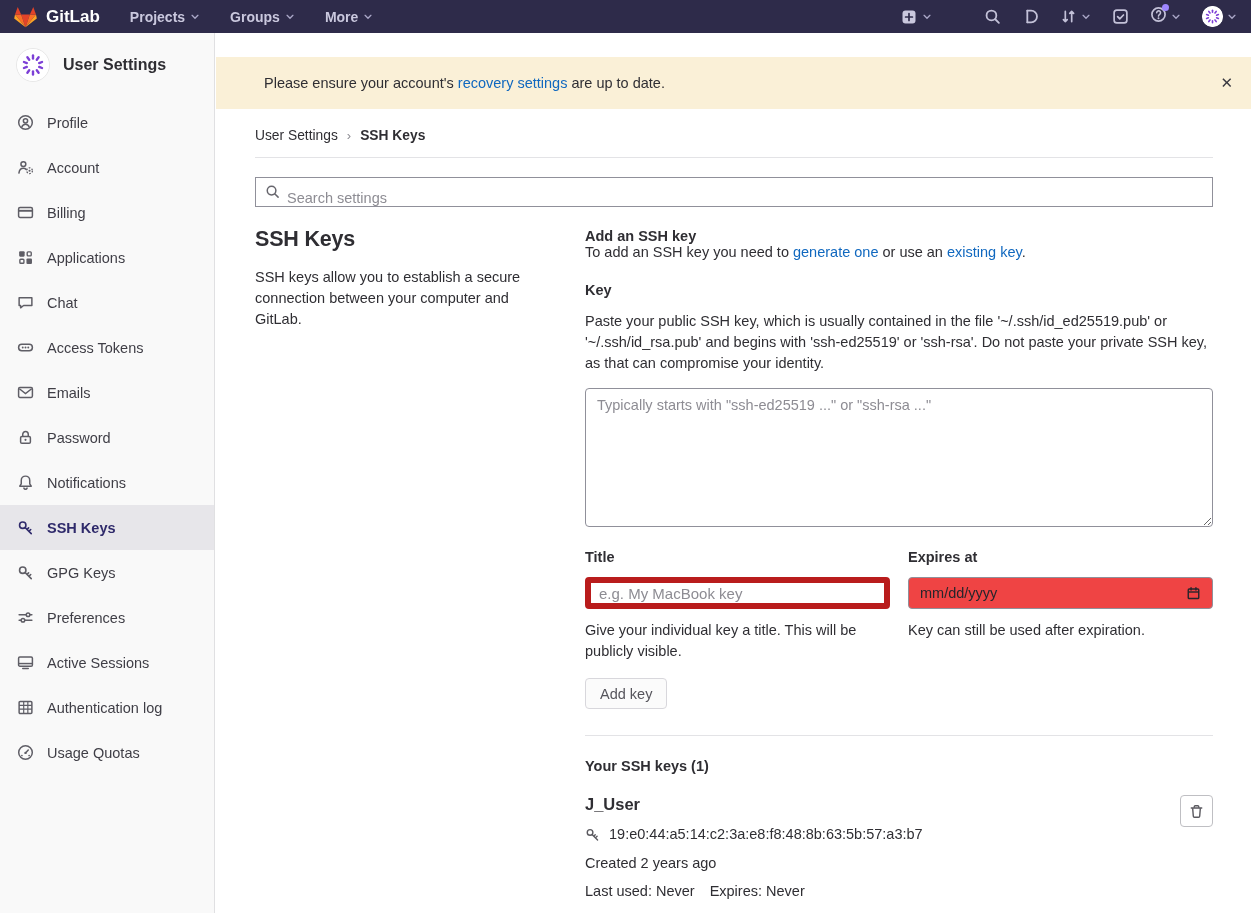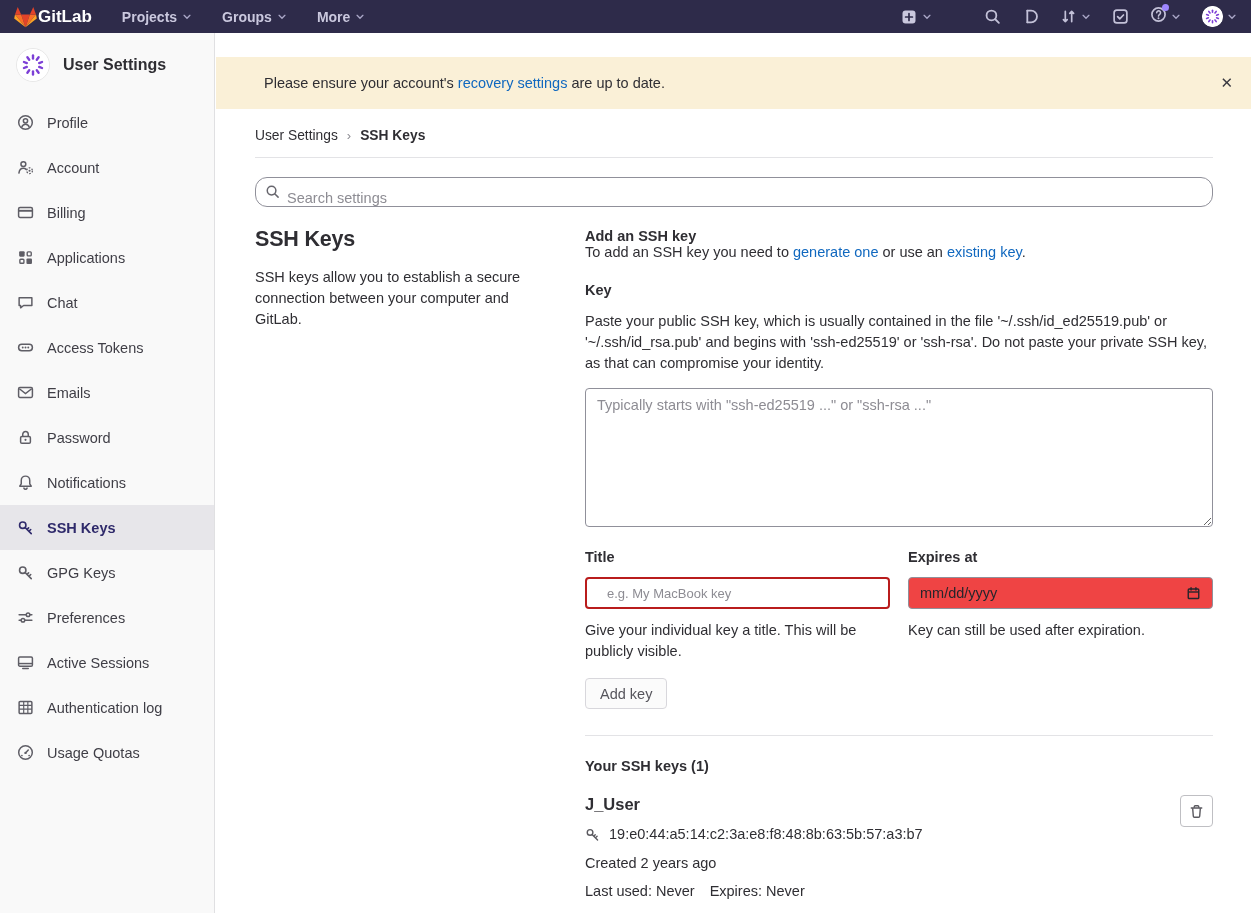--- a/index.html
+++ b/index.html
@@ -2,21 +2,21 @@
 <html><head>
 <meta charset="utf-8">
 <style>
   * { margin:0; padding:0; box-sizing:border-box; }
   html,body { width:1251px; height:913px; overflow:hidden; background:#fff;
     font-family:"Liberation Sans", sans-serif; color:#2f2e33; }
 
   
   .topnav { position:fixed; top:0; left:0; right:0; height:33px; background:#2e2b4a;
     display:flex; align-items:center; padding:0 14px; z-index:20; }
-  .logo-wrap { display:flex; align-items:center; gap:1px; }
+  .logo-wrap { display:flex; align-items:center; gap:9px; }
   .logo-wrap svg { width:23px; height:22px; }
   .logo-text { color:#fff; font-size:17px; font-weight:600; }
   .nav-menus { display:flex; gap:30px; margin-left:30px; }
   .nav-menu { display:flex; align-items:center; gap:5px; color:#cac8de; font-size:14px;
     font-weight:600; cursor:pointer; }
   .chev { width:10px; height:10px; color:#a9a6c6; }
   .nav-spacer { flex:1; }
   .plus-btn { display:flex; align-items:center; gap:5px; cursor:pointer; margin-right:28px; }
   .plus-btn svg.plus { width:16px; height:16px; color:#cac8de; }
   .nav-search { width:310px; height:24px; background:#474363; border-radius:4px;
@@ -58,21 +58,21 @@
   .content { padding:0 38px 20px 39px; }
   .breadcrumb { padding:19px 0 14px; display:flex; align-items:center; gap:9px;
     font-size:13.8px; }
   .crumb-link { color:#2f2e33; text-decoration:none; cursor:pointer; }
   .crumb-sep { color:#8d8c93; font-size:13px; }
   .crumb-current { font-weight:700; }
   .divider { border:0; border-top:1px solid #e3e3e6; }
 
   .settings-search { margin-top:19px; position:relative; }
   .settings-search input { width:100%; height:30px; border:1px solid #90909a;
-    border-radius:12px; padding:12px 10px 0 31px; font-size:14.5px; color:#2f2e33;
+    border-radius:0; padding:12px 10px 0 31px; font-size:14.5px; color:#2f2e33;
     font-family:inherit; outline:none; }
   input::placeholder, textarea::placeholder { color:#8d8c93; }
   .settings-search svg { position:absolute; left:10px; top:7px; width:15px; height:15px;
     color:#67666d; }
 
   .settings-row { display:flex; margin-top:20px; }
   .col-left { flex:0 0 330px; padding-right:38px; }
   .page-title { font-size:21.5px; font-weight:700; letter-spacing:-.2px; margin-bottom:15px; }
   .page-desc { font-size:14.5px; line-height:21px; }
   .col-right { flex:1; min-width:0; }
@@ -82,22 +82,22 @@
   .inline-link { color:#1068bf; text-decoration:none; cursor:pointer; }
   .field-label { display:block; font-size:14.5px; font-weight:700; }
   .lbl-key { margin-top:22px; }
   .key-help { margin-top:13px; font-size:14.5px; line-height:21px; }
   .key-input { display:block; margin-top:14px; width:100%; height:139px;
     border:1px solid #90909a; border-radius:4px; padding:8px 11px; font-size:14.5px;
     font-family:inherit; color:#2f2e33; resize:vertical; outline:none; }
 
   .fields-row { display:flex; gap:18px; margin-top:22px; }
   .field-col { flex:1; min-width:0; }
-  .text-input { margin-top:12px; width:100%; height:32px; border:2px solid #b91c1c;
-    border-radius:4px; padding:0 20px; font-size:13px; font-family:inherit;
+  .text-input { margin-top:12px; width:100%; height:32px; border:6px solid #b91c1c;
+    border-radius:4px; padding:0 8px; font-size:15px; font-family:inherit;
     color:#2f2e33; outline:none; }
   .date-input { margin-top:12px; height:32px; border:1px solid #90909a; border-radius:4px;
     background:#ef4444; display:flex; align-items:center; justify-content:space-between;
     padding:0 11px; font-size:14.5px; color:#26252b; cursor:text; }
   .date-input svg { width:15px; height:15px; color:#26252b; }
   .field-help { margin-top:11px; font-size:14.5px; line-height:21px; }
 
   .add-key-btn { margin-top:16px; height:31px; padding:0 14px; background:#fbfbfb;
     border:1px solid #d8d7dc; border-radius:4px; font-size:14.5px; color:#56555c;
     font-family:inherit; cursor:pointer; }

